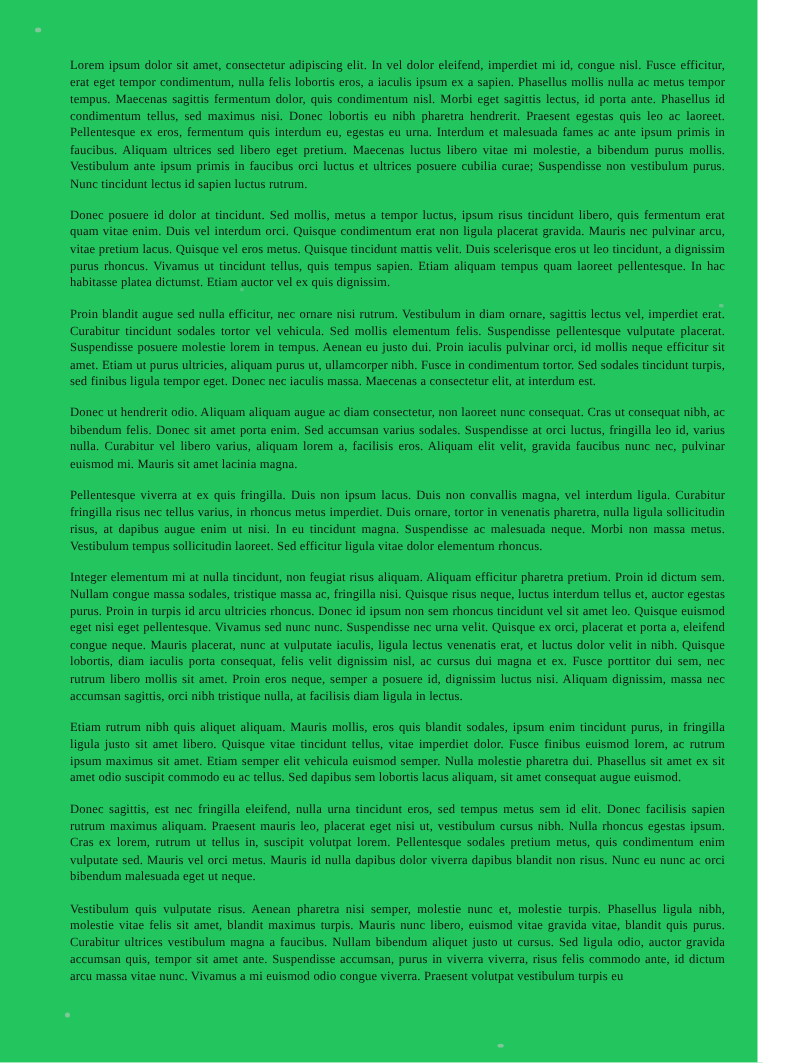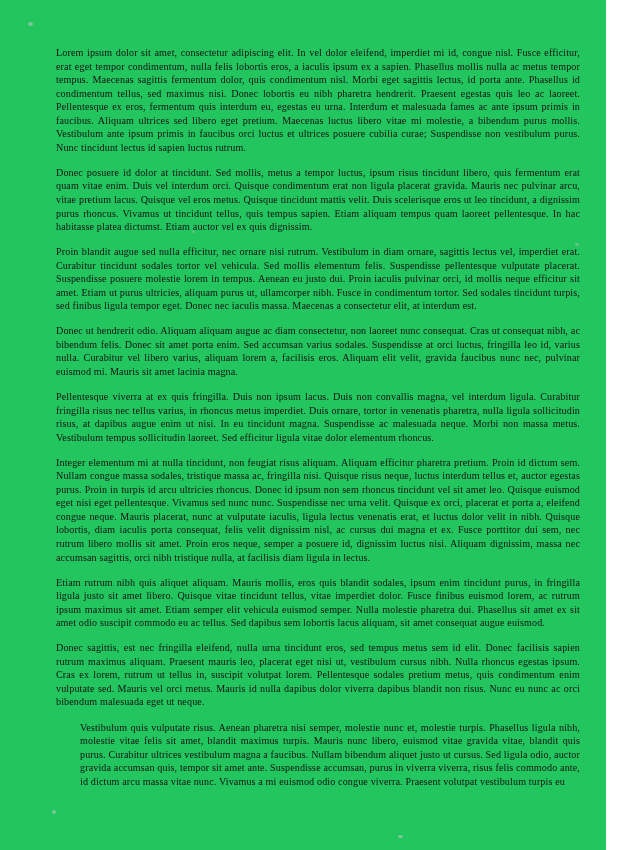--- a/index.html
+++ b/index.html
@@ -55,21 +55,20 @@
     line-height: 13.55px;
     text-align: justify;
     text-justify: inter-word;
     letter-spacing: 0.012em;
     word-spacing: 0.005em;
     color: #131313;
   }
 
   .paragraph:last-child {
     margin-bottom: 0;
-    margin-left: 24px;
   }
 </style>
 </head>
 <body>
 
 <div id="page-sheet">
 
   <span class="speckle s1"></span>
   <span class="speckle s2"></span>
   <span class="speckle s3"></span>

